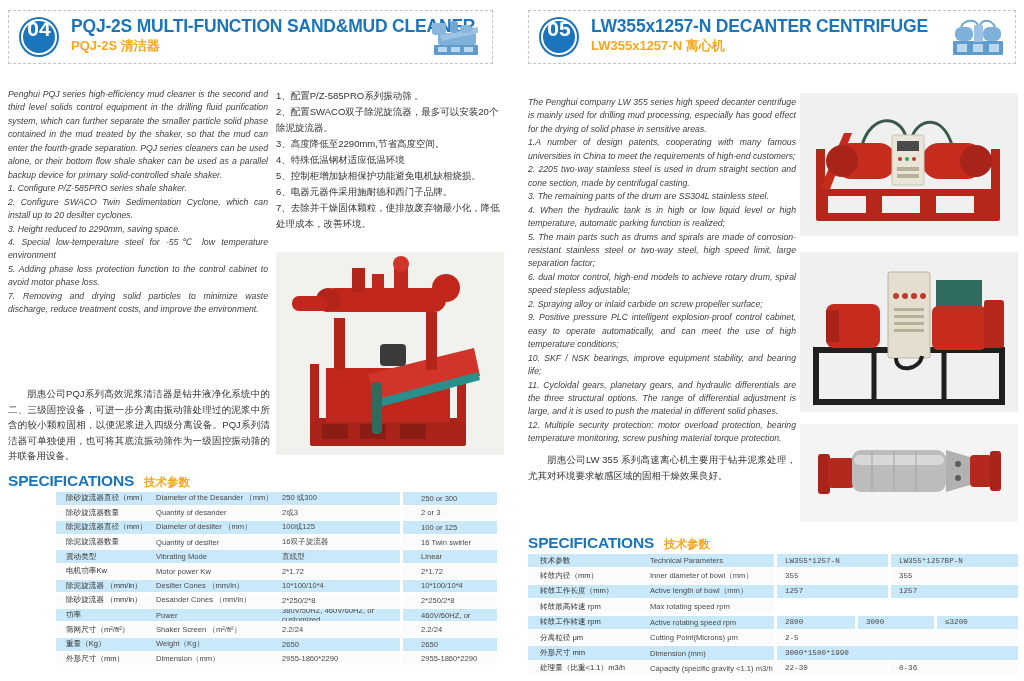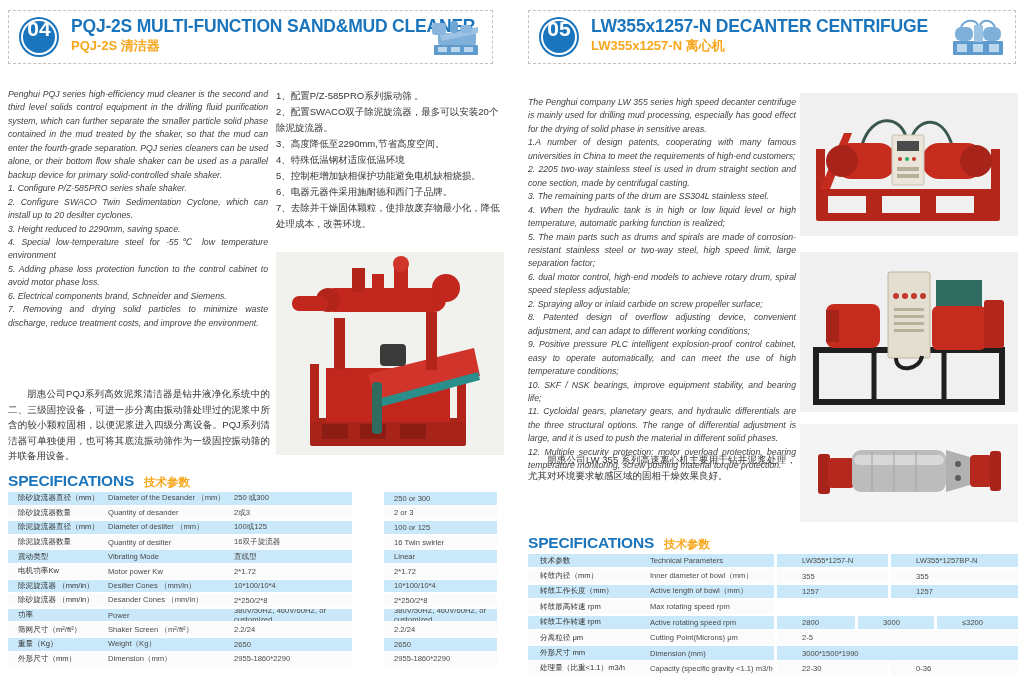--- a/index.html
+++ b/index.html
@@ -40,31 +40,31 @@
   .spec-en{font-size:15.5px;font-weight:bold;color:#1b75bc;letter-spacing:-0.2px;}
   .spec-cn{font-size:11.5px;font-weight:bold;color:#f7a71d;margin-left:10px;}
   
   .spec-table{display:flex;flex-direction:column;}
   .trow{display:flex;column-gap:3px;margin-bottom:2px;}
   .cg{display:flex;align-items:center;font-size:7.6px;color:#4a4a4a;overflow:hidden;}
   .trow:nth-child(odd) .cg{background:#c9e8f9;}
   .trow:nth-child(even) .cg{background:#fbfbfb;}
   
   .ltable .trow{height:12.6px;}
-  .ltable .g1{flex:0 0 344px;padding-left:10px;box-sizing:border-box;}
-  .ltable .g2{flex:1;padding-left:10px;margin-left:29px;}
+  .ltable .g1{flex:0 0 344px;padding-left:10px;box-sizing:border-box;margin-left:48px;}
+  .ltable .g2{flex:1;padding-left:18px;}
   .ltable .cn{flex:0 0 90px;color:#333;}
   .ltable .en{flex:0 0 126px;}
   .ltable .v{flex:1;}
   
   .rtable .trow{height:13.4px;}
   .rtable .name{flex:0 0 246px;padding-left:12px;box-sizing:border-box;}
   .rtable .cn2{flex:0 0 110px;color:#333;}
   .rtable .en2{flex:1;}
-  .rtable .cell{padding-left:25px;box-sizing:border-box;}
+  .rtable .cell{padding-left:8px;box-sizing:border-box;font-family:Liberation Mono, monospace;}
   .rtable .v1{flex:0 0 111px;}
   .rtable .v2{flex:1;}
   .rtable .vspan{flex:1;}
   .rtable .v3a{flex:0 0 78px;}
   .rtable .v3b{flex:0 0 76px;}
   .rtable .v3c{flex:1;}
 </style>
 </head>
 <body>
 
@@ -92,21 +92,20 @@
 </header>
 
 <div class="abs en-text" style="left:8px;top:88px;width:260px;">
   <p>Penghui PQJ series high-efficiency mud cleaner is the second and third level solids control equipment in the drilling fluid purification system, which can further separate the smaller particle solid phase contained in the mud treated by the shaker, so that the mud can enter the fourth-grade separation. PQJ series cleaners can be used alone, or their bottom flow shale shaker can be used as a parallel backup device for primary solid-controlled shale shaker.</p>
   <div id="left-items-en">
       <p>1. Configure P/Z-585PRO series shale shaker.</p>
       <p>2. Configure SWACO Twin Sedimentation Cyclone, which can install up to 20 desilter cyclones.</p>
       <p>3. Height reduced to 2290mm, saving space.</p>
       <p>4. Special low-temperature steel for -55℃ low temperature environment</p>
       <p>5. Adding phase loss protection function to the control cabinet to avoid motor phase loss.</p>
-      <p>6. Electrical components brand, Schneider and Siemens.</p>
       <p>7. Removing and drying solid particles to minimize waste discharge, reduce treatment costs, and improve the environment.</p>
     </div>
 </div>
 
 <div class="abs cn-list" id="left-items-cn" style="left:276px;top:88px;width:226px;">
     <p>1、配置P/Z-585PRO系列振动筛 。</p>
     <p>2、配置SWACO双子除泥旋流器，最多可以安装20个除泥旋流器。</p>
     <p>3、高度降低至2290mm,节省高度空间。</p>
     <p>4、特殊低温钢材适应低温环境</p>
     <p>5、控制柜增加缺相保护功能避免电机缺相烧损。</p>
@@ -295,21 +294,20 @@
 <div class="abs en-text" style="left:528px;top:96px;width:268px;">
   <p>The Penghui company LW 355 series high speed decanter centrifuge is mainly used for drilling mud processing, especially has good effect for the drying of solid phase in sensitive areas.</p>
   <div id="right-items-en">
       <p>1.A number of design patents, cooperating with many famous universities in China to meet the requirements of high-end customers;</p>
       <p>2. 2205 two-way stainless steel is used in drum straight section and cone section, made by centrifugal casting.</p>
       <p>3. The remaining parts of the drum are SS304L stainless steel.</p>
       <p>4. When the hydraulic tank is in high or low liquid level or high temperature, automatic parking function is realized;</p>
       <p>5. The main parts such as drums and spirals are made of corrosion-resistant stainless steel or two-way steel, high speed limit, large separation factor;</p>
       <p>6. dual motor control, high-end models to achieve rotary drum, spiral speed stepless adjustable;</p>
       <p>2. Spraying alloy or inlaid carbide on screw propeller surface;</p>
-      <p>8. Patented design of overflow adjusting device, convenient adjustment, and can adapt to different working conditions;</p>
       <p>9. Positive pressure PLC intelligent explosion-proof control cabinet, easy to operate automatically, and can meet the use of high temperature conditions;</p>
       <p>10. SKF / NSK bearings, improve equipment stability, and bearing life;</p>
       <p>11. Cycloidal gears, planetary gears, and hydraulic differentials are the three structural options. The range of differential adjustment is large, and it is used to push the material in different solid phases.</p>
       <p>12. Multiple security protection: motor overload protection, bearing temperature monitoring, screw pushing material torque protection.</p>
     </div>
 </div>
 
 <div class="abs photo" style="left:800px;top:93px;width:218px;height:143px;background:#f0f0f0;">
   <svg width="218" height="143" viewBox="0 0 218 143">
     <rect x="16" y="96" width="184" height="32" rx="2" fill="#b5261b"></rect>

